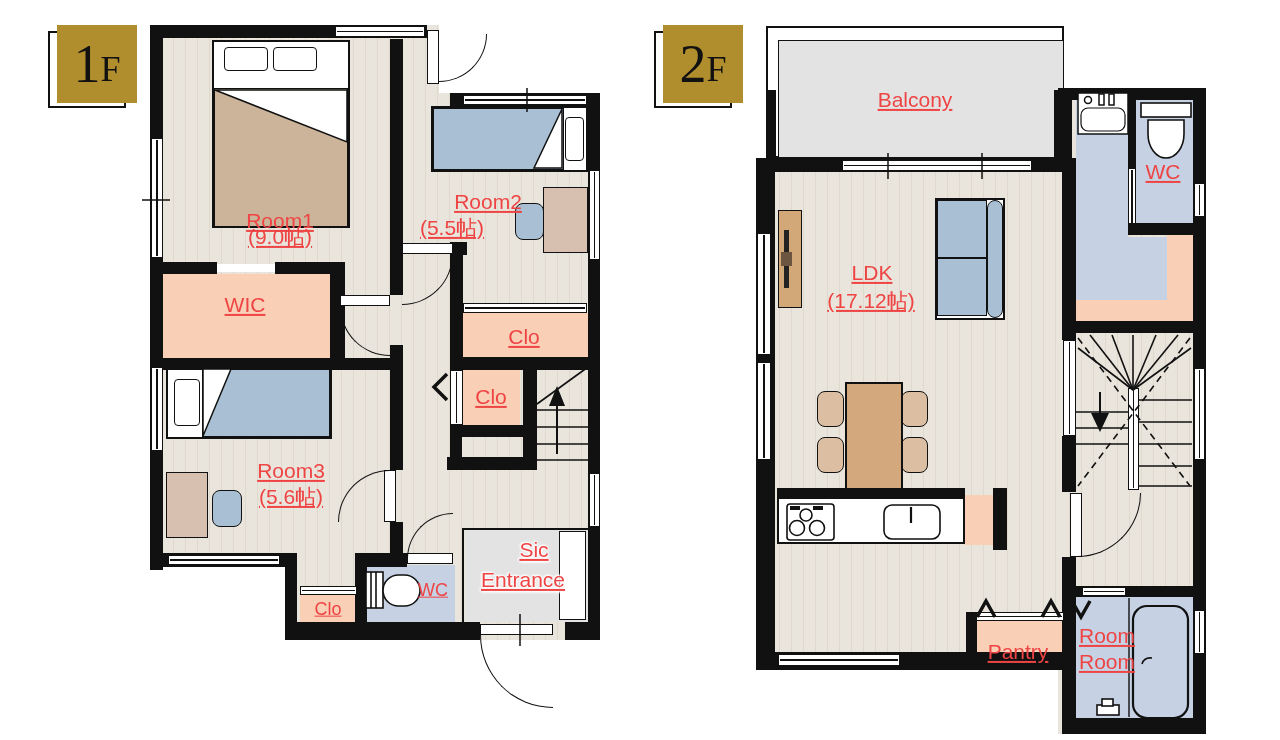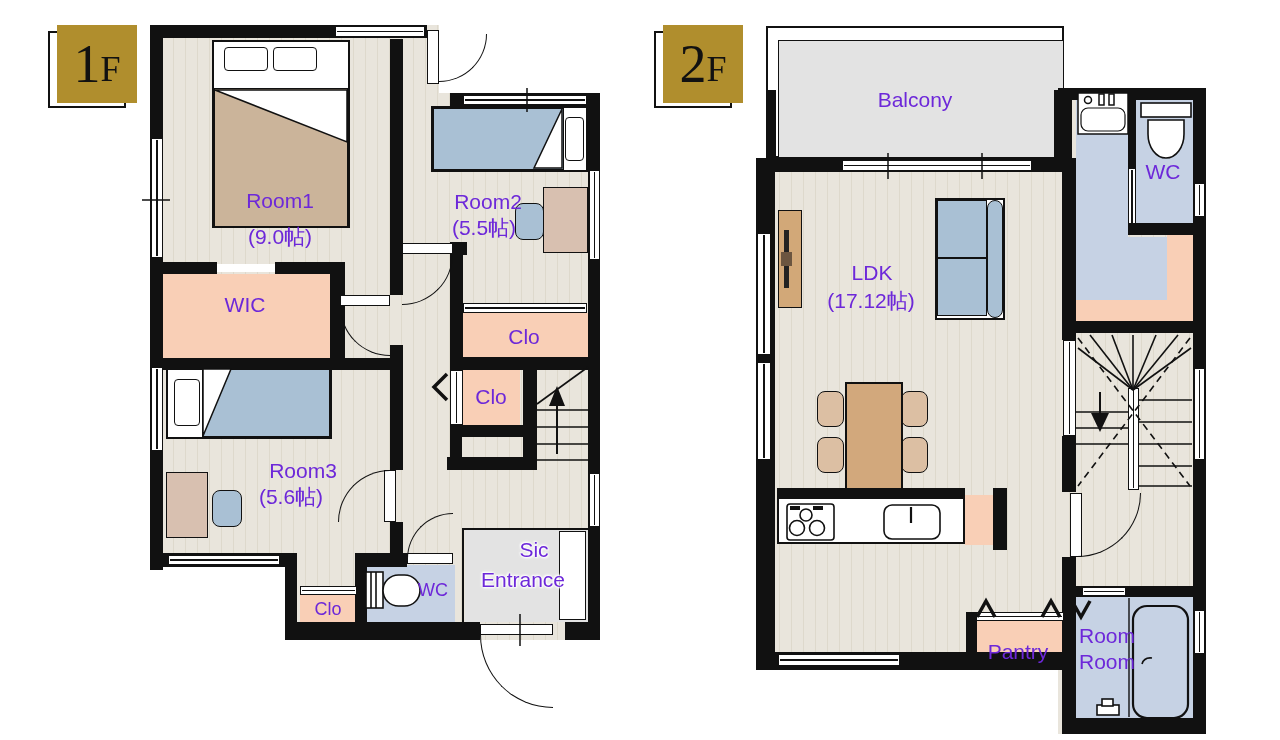--- a/index.html
+++ b/index.html
@@ -21,21 +21,21 @@
   .arc.bl{border-top:none;border-right:none;border-radius:0 0 0 100%;}
   .arc.tl{border-bottom:none;border-right:none;border-radius:100% 0 0 0;}
   .fr{background:#fff;border:2px solid #111;}
   .tan{background:#cbb49a;border:1.5px solid #111;}
   .wood{background:#d8c0b0;border:1.5px solid #111;}
   .wood2{background:#d2a878;border:1.5px solid #111;}
   .chairtan{background:#dcbfa3;border:1.6px solid #111;border-radius:8px;}
   .chairblue{background:#a9c0d4;border:1.6px solid #111;border-radius:8px;}
   .bedblue{background:#a9c0d4;border:1.5px solid #111;}
   .pillow{background:#fff;border:1.5px solid #111;border-radius:4px;}
-  .lbl{font-size:21px;color:#6d28d9;transform:translate(-50%,-50%);white-space:nowrap;line-height:1.15;}
+  .lbl{font-size:21px;color:#ef4444;transform:translate(-50%,-50%);white-space:nowrap;line-height:1.15;text-decoration:underline;}
   .lbl.sm{font-size:18px;}
   .halo{text-shadow:0 0 2px #fff,0 0 3px #fff,1px 1px 2px #fff,-1px -1px 2px #fff,0 0 4px #fff;}
   .badge-shadow{border:2.5px solid #111;background:#fff;}
   .badge{display:flex;align-items:center;justify-content:center;
          font-family:"Liberation Serif",serif;color:#111;}
   .badge .num{font-size:54px;line-height:1;}
   .badge .suf{font-size:36px;line-height:1;margin-top:10px;}
   svg.ov{position:absolute;left:0;top:0;pointer-events:none;}
 </style>
 </head>
@@ -302,26 +302,26 @@
       <rect x="784" y="230" width="5" height="58" fill="#222"></rect>
       <rect x="781" y="252" width="11" height="14" fill="#6b5540"></rect>
     </g>
 
     <g stroke="#111" stroke-width="1.5">
       <line x1="888" y1="153" x2="888" y2="179"></line>
       <line x1="982" y1="153" x2="982" y2="179"></line>
     </g>
   </svg>
 
-  <div class="lbl" style="left:280px;top:201px;">Room1</div>
+  <div class="lbl" style="left:280px;top:221px;">Room1</div>
   <div class="lbl" style="left:280px;top:237px;">(9.0帖)</div>
   <div class="lbl" style="left:488px;top:202px;">Room2</div>
-  <div class="lbl" style="left:484px;top:228px;">(5.5帖)</div>
+  <div class="lbl" style="left:452px;top:228px;">(5.5帖)</div>
   <div class="lbl" style="left:245px;top:305px;">WIC</div>
-  <div class="lbl" style="left:291px;top:471px;margin-left:12px;">Room3</div>
+  <div class="lbl" style="left:291px;top:471px;">Room3</div>
   <div class="lbl" style="left:291px;top:497px;">(5.6帖)</div>
   <div class="lbl" style="left:524px;top:337px;">Clo</div>
   <div class="lbl" style="left:491px;top:397px;">Clo</div>
   <div class="lbl sm" style="left:328px;top:609px;">Clo</div>
   <div class="lbl sm" style="left:433px;top:590px;">WC</div>
   <div class="lbl halo" style="left:534px;top:550px;">Sic</div>
   <div class="lbl halo" style="left:523px;top:580px;">Entrance</div>
 
   <div class="lbl" style="left:915px;top:100px;">Balcony</div>
   <div class="lbl" style="left:872px;top:273px;">LDK</div>

